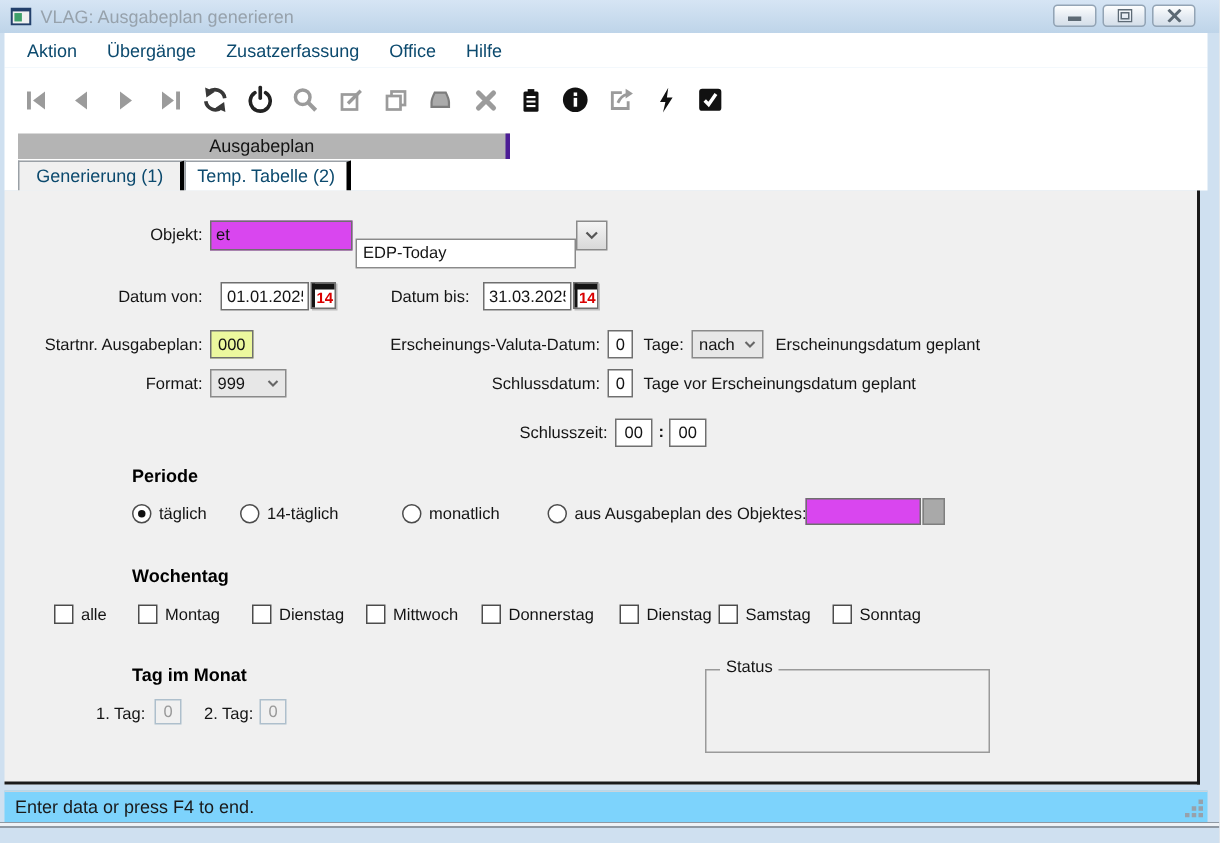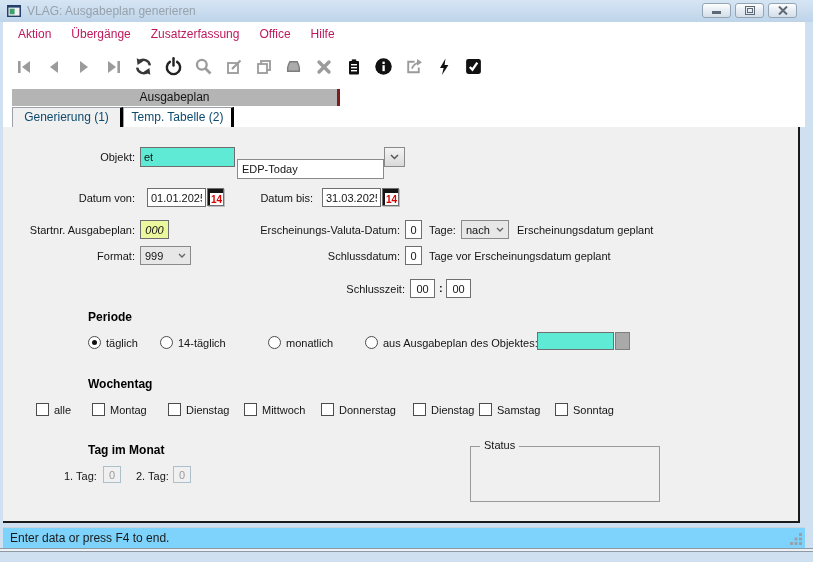--- a/index.html
+++ b/index.html
@@ -14,45 +14,45 @@
     background:linear-gradient(#d6e5f4,#bed4e9); display:flex; align-items:center; }
   .app-icon { margin-left:7px; width:14px; height:12px; flex:0 0 auto; }
   .title-text { margin-left:6px; font-size:12px; color:#97a2ac; }
   .winbtns { position:absolute; right:16px; top:3px; display:flex; gap:4px; }
   .winbtn { width:29px; height:15px; border:1px solid #93a4b5; border-radius:3px;
     background:linear-gradient(#fdfefe,#e2e9f1 60%,#d5dfe9);
     display:flex; align-items:center; justify-content:center; }
   
   .menubar { position:absolute; top:22px; left:3px; width:802px; height:23px;
     background:#ffffff; display:flex; align-items:center; padding-left:5px; }
-  .menu-item { font-size:12px; color:#be185d; padding:3px 10px; }
+  .menu-item { font-size:12px; color:#0c4a6e; padding:3px 10px; }
   .toolbar { position:absolute; top:45px; left:3px; width:802px; height:43px;
     background:#ffffff; display:flex; align-items:center; padding-left:10px; gap:9px; }
   .tbtn { width:21px; height:21px; display:flex; align-items:center; justify-content:center; }
   .tabarea { position:absolute; top:88px; left:3px; width:802px; height:39px; background:#ffffff; }
   .group-tab { position:absolute; left:9px; top:1px; width:328px; height:17px;
-    background:#b4b4b4; border-right:3px solid #7f1d1d; color:#141414;
+    background:#b4b4b4; border-right:3px solid #4c1d95; color:#141414;
     font-size:12px; text-align:center; line-height:17px; }
   .tabs { position:absolute; left:9px; top:19px; display:flex; height:20px; }
   .tab { width:111px; height:20px; font-size:12px; color:#0c4a6e; text-align:center;
     line-height:19px; background:#ffffff; border:1px solid #9aa0a6; border-bottom:none;
     border-right:3px solid #000; }
   .tab.active { background:#f0f0f0; }
   
   .content { position:absolute; top:127px; left:3px; width:797px; height:396px;
     background:#f0f0f0; border-right:2px solid #1a1a1a; border-bottom:2px solid #1a1a1a;
     font-size:11px; color:#141414; }
   .lbl { position:absolute; height:15px; line-height:15px; white-space:nowrap; }
   .r { text-align:right; }
   .h { position:absolute; font-size:12px; font-weight:bold; color:#000; white-space:nowrap; }
   .inp { position:absolute; height:19px; border:1px solid #6f6f6f; background:#fff;
     font-family:"Liberation Sans",sans-serif; font-size:11px; padding:0 3px; color:#141414; }
   .inp.center { text-align:center; padding:0; }
-  .green { background:#5eead4; }
-  .yellow { background:#ecf89e;font-style:italic; }
+  .green { background:#d946ef; }
+  .yellow { background:#ecf89e; }
   .dis { background:#f0f0f0; border:1px solid #aebfcc; color:#9a9a9a; text-align:center; }
   .combo { position:absolute; height:19px; background:#e7e7e7; border:1px solid #8a8a8a;
     display:flex; align-items:center; padding:0 4px; font-size:11px; }
   .combo .chev { margin-left:auto; }
   .dropbox { position:absolute; height:20px; background:#fff; border:1px solid #8a8a8a;
     display:flex; align-items:center; padding:0 4px; font-size:11px;margin-top:12px; }
   .dropbtn { position:absolute; height:20px; width:21px; background:linear-gradient(#f4f4f4,#d9d9d9);
     border:1px solid #8a8a8a; display:flex; align-items:center; justify-content:center; }
   .calbtn { position:absolute; width:17px; height:18px; background:#fff; border:1px solid #6f6f6f;
     box-shadow:1px 1px 0 #bdbdbd; }

